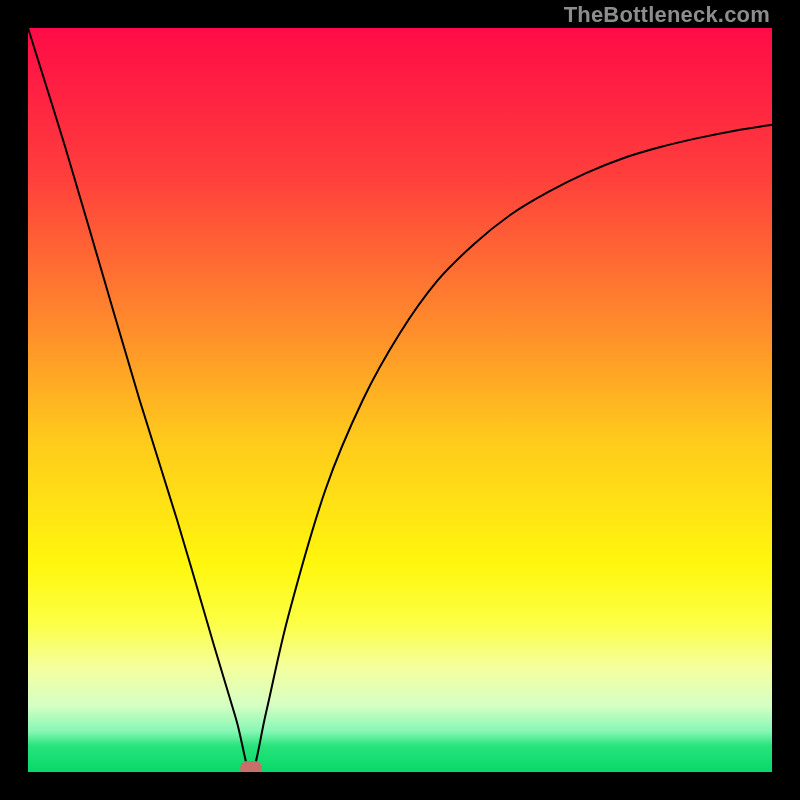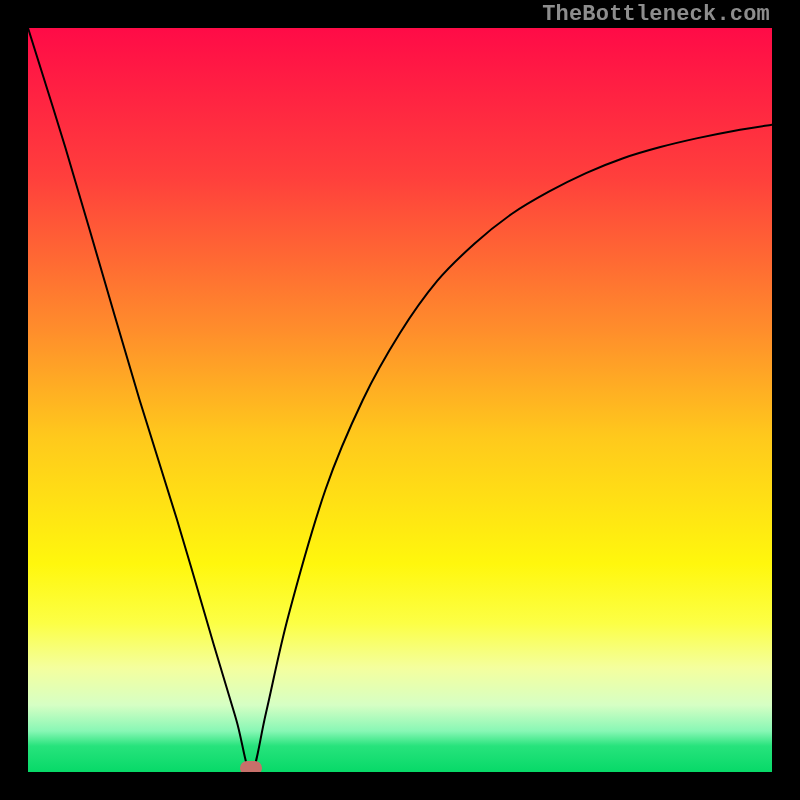--- a/index.html
+++ b/index.html
@@ -28,21 +28,21 @@
     position: absolute;
     left: 0;
     top: 0;
     width: 100%;
     height: 100%;
   }
   .watermark {
     position: absolute;
     top: 2px;
     right: 30px;
-    font-family: Liberation Mono, monospace;
+    font-family: Liberation Sans, sans-serif;
     font-size: 22px;
     font-weight: 600;
     color: #8d8d8d;
     letter-spacing: 0.2px;
   }
   svg.curve-layer {
     position: absolute;
     left: 0;
     top: 0;
     width: 100%;

